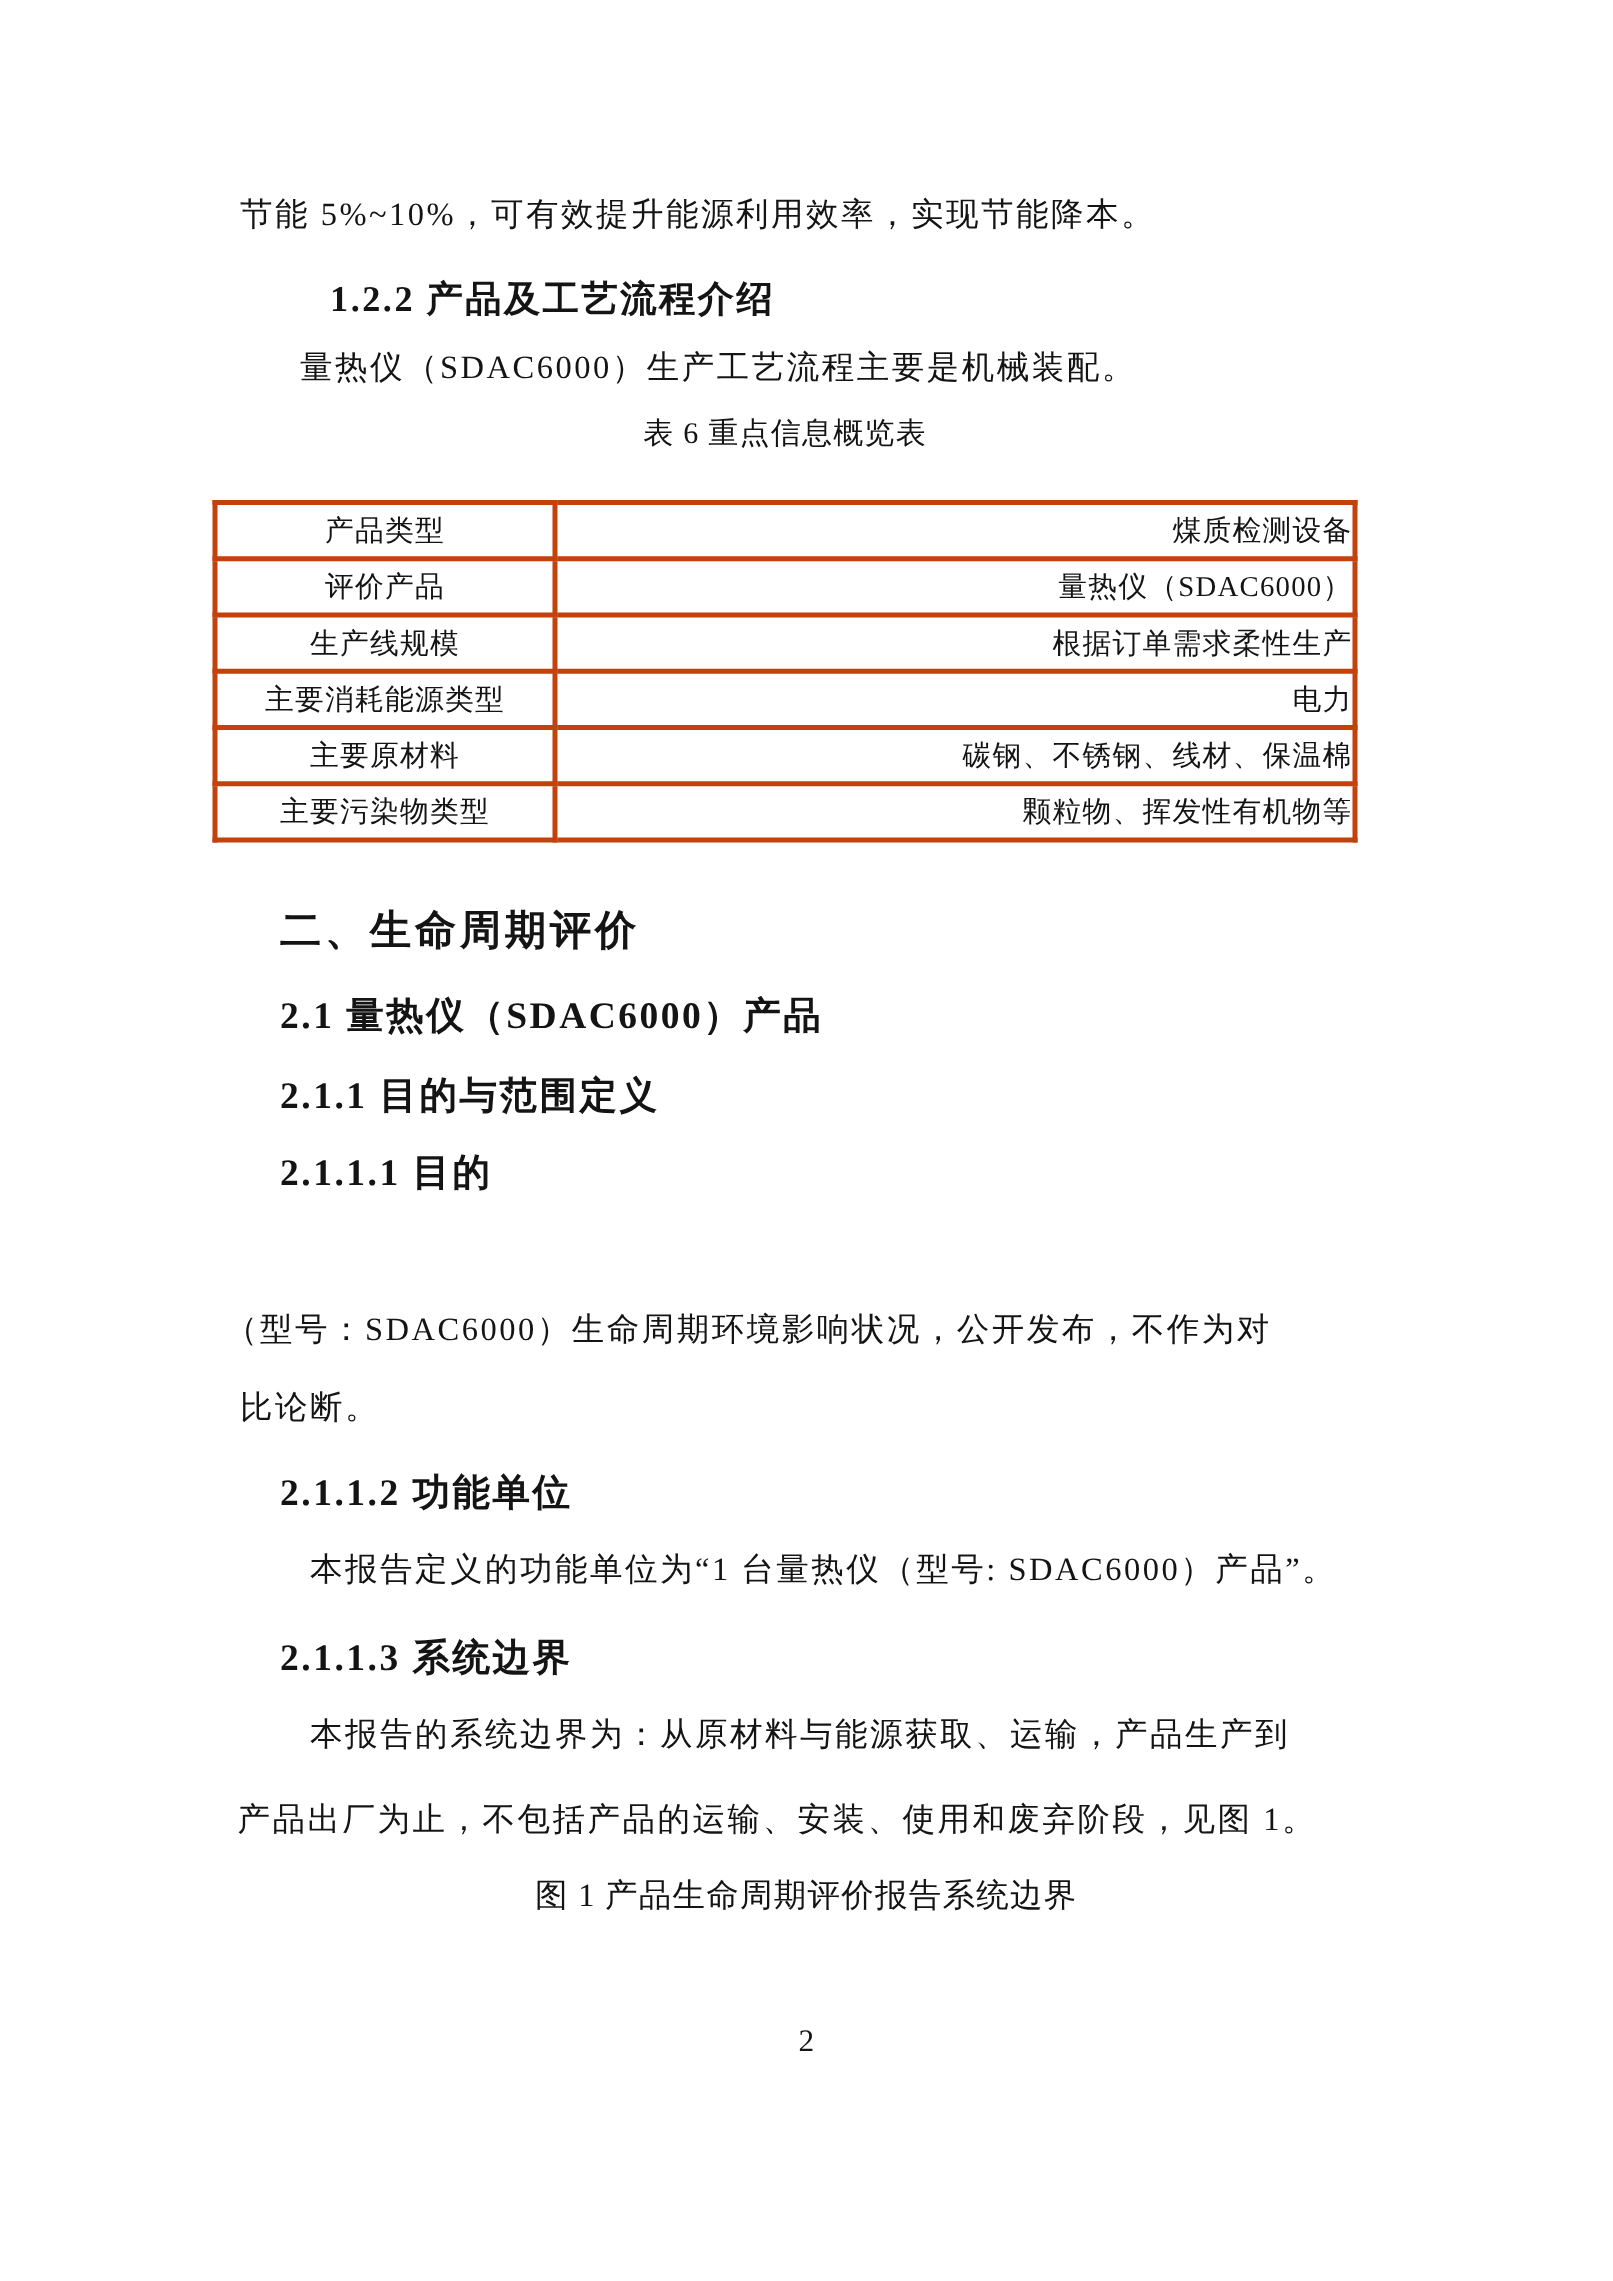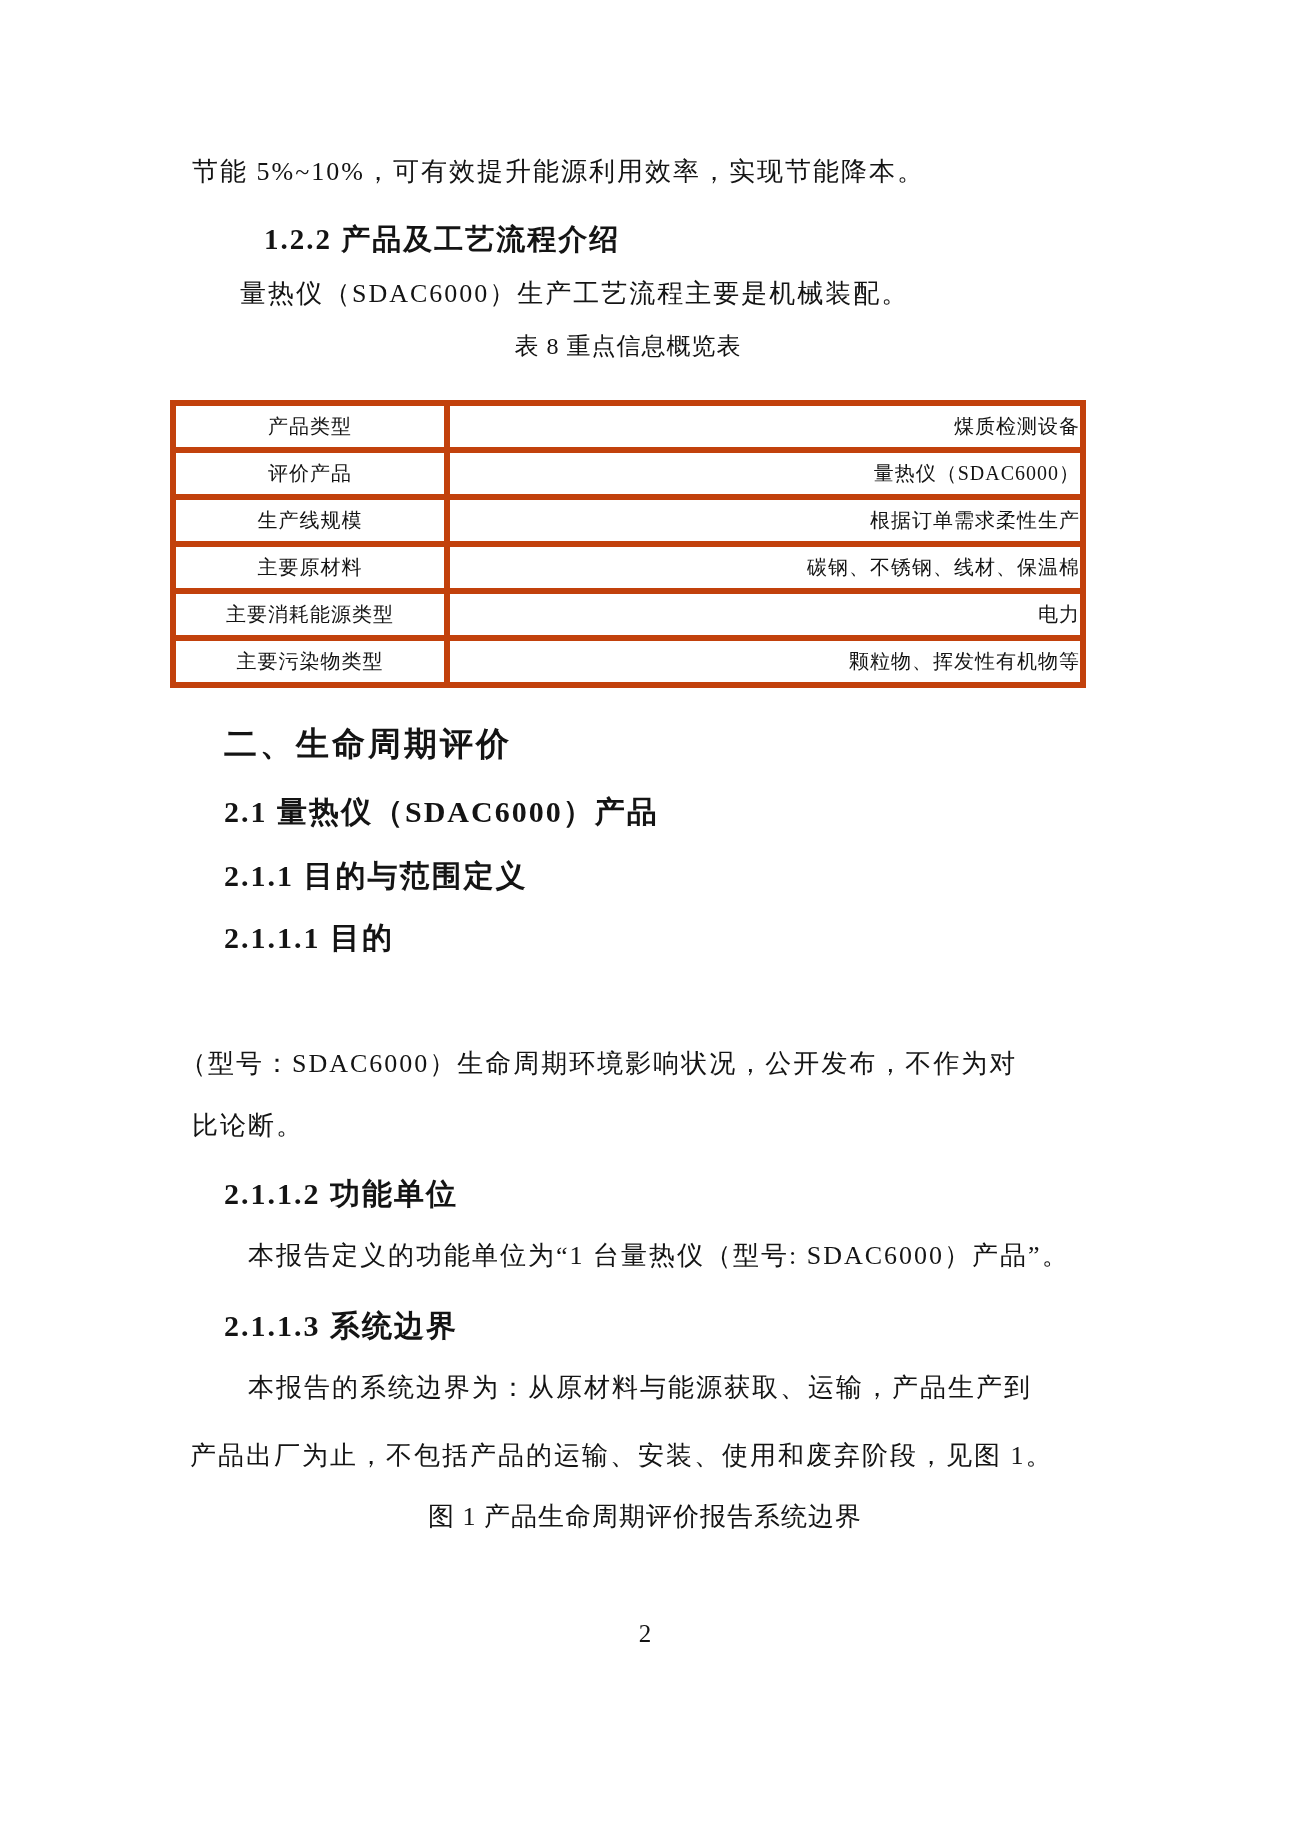--- a/index.html
+++ b/index.html
@@ -39,23 +39,23 @@
     text-align:center;
   }
   table.kv{
     position:absolute;
     left:170px;top:400px;
     width:916px;
     border-collapse:collapse;
     table-layout:fixed;
   }
   table.kv td{
-    border:6px solid #c2410c;
+    border:4px solid #c2410c;
     height:41px;
-    font-size:20px;
+    font-size:23px;
     letter-spacing:1px;
     padding:0;
   }
   table.kv{border:3px solid #000;}
   td.k{width:268px;text-align:center;}
   td.v{padding-left:16px;text-align:right;}
   .pagenum{
     position:absolute;
     top:1620px;left:0;width:100%;
     text-align:center;
@@ -66,43 +66,43 @@
 <body>
 
 <div class="page">
 
   <div class="line" style="left:192px;top:156px;">节能 5%~10%，可有效提升能源利用效率，实现节能降本。</div>
 
   <div class="heading" style="left:224px;top:220px;font-size:29px;margin-left:40px;">1.2.2 产品及工艺流程介绍</div>
 
   <div class="line" style="left:240px;top:278px;">量热仪（SDAC6000）生产工艺流程主要是机械装配。</div>
 
-  <div class="caption" style="left:170px;top:330px;width:916px;">表 8 重点信息概览表</div>
+  <div class="caption" style="left:170px;top:330px;width:916px;">表 6 重点信息概览表</div>
 
   <table class="kv">
     <tbody>
       <tr>
         <td class="k">产品类型</td>
         <td class="v">煤质检测设备</td>
       </tr>
       <tr>
         <td class="k">评价产品</td>
         <td class="v">量热仪（SDAC6000）</td>
       </tr>
       <tr>
         <td class="k">生产线规模</td>
         <td class="v">根据订单需求柔性生产</td>
       </tr>
       <tr>
+        <td class="k">主要消耗能源类型</td>
+        <td class="v">电力</td>
+      </tr>
+      <tr>
         <td class="k">主要原材料</td>
         <td class="v">碳钢、不锈钢、线材、保温棉</td>
-      </tr>
-      <tr>
-        <td class="k">主要消耗能源类型</td>
-        <td class="v">电力</td>
       </tr>
       <tr>
         <td class="k">主要污染物类型</td>
         <td class="v">颗粒物、挥发性有机物等</td>
       </tr>
     </tbody>
   </table>
 
   <div class="heading chapter" style="left:224px;top:722px;">二、生命周期评价</div>
 

